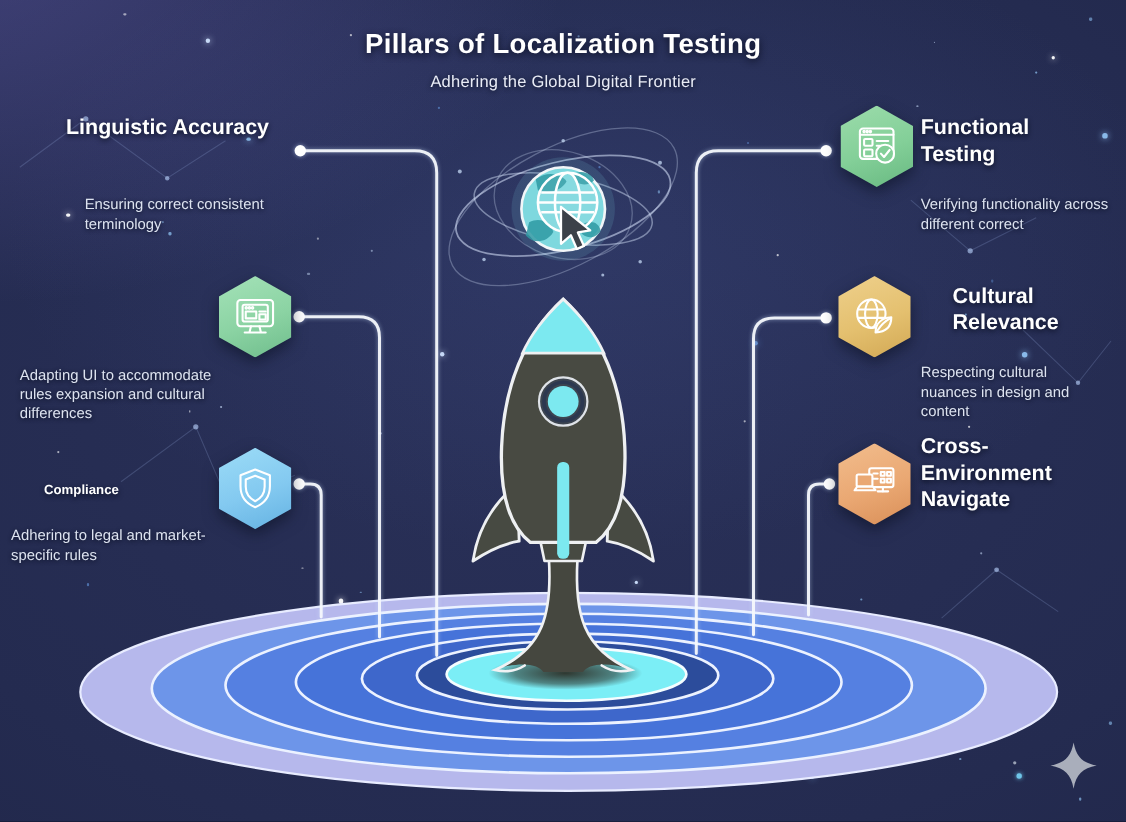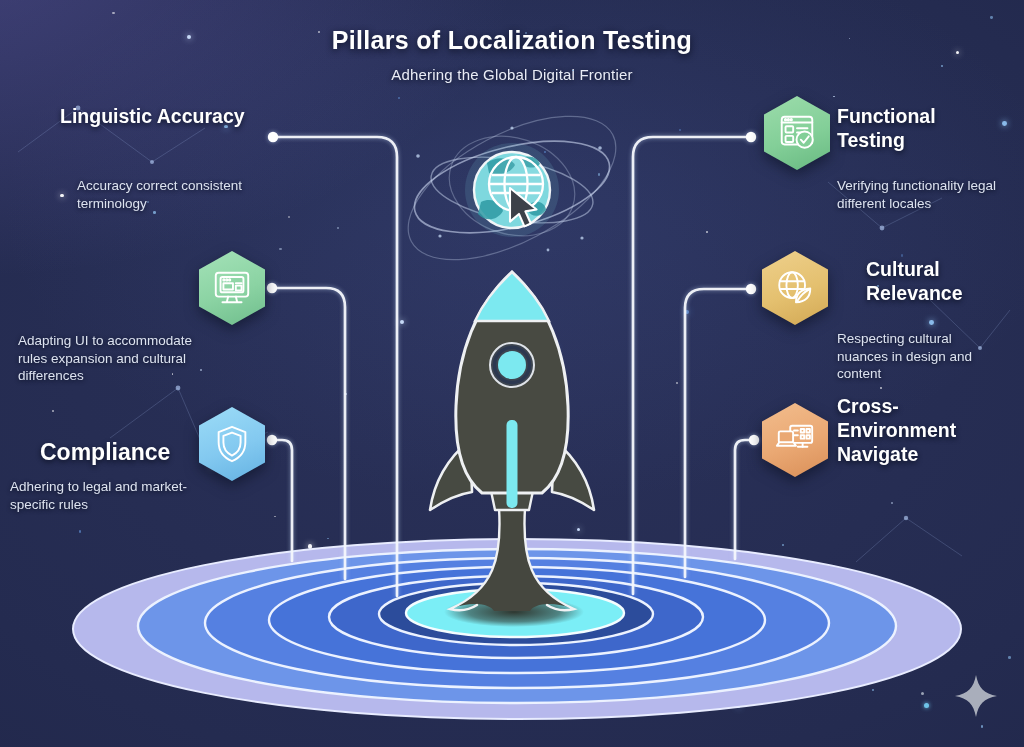--- a/index.html
+++ b/index.html
@@ -34,21 +34,21 @@
   .pillar-desc{
     position:absolute;color:#dde3f0;font-size:13.5px;line-height:1.3;
     text-shadow:0 1px 4px rgba(8,12,28,.8);
   }
   .ta-r{text-align:left}.ta-l{text-align:left}
 
   .l1n{left:60px;top:104px;width:187px;}
   .l1d{left:77px;top:177px;width:175px;}
   .l2n{left:20px;top:288px;width:173px;}
   .l2d{left:18px;top:332px;width:177px;}
-  .l3n{left:40px;top:438px;width:153px;font-size:23px;}
+  .l3n{left:40px;top:438px;width:153px;font-size:12px;}
   .l3d{left:10px;top:478px;width:183px;}
   .r1n{left:837px;top:104px;width:170px;}
   .r1d{left:837px;top:177px;width:172px;}
   .r2n{left:866px;top:257px;width:160px;}
   .r2d{left:837px;top:330px;width:168px;}
   .r3n{left:837px;top:394px;width:145px;}
   .r3d{left:837px;top:479px;width:175px;}
 
   .hex{
     position:absolute;width:66px;height:74px;
@@ -257,29 +257,29 @@
       <circle cx="122" cy="107" r="22" fill="#3d4550" stroke="#dfe3e8" stroke-width="2"></circle>
       <circle cx="122" cy="107" r="17.5" fill="none" stroke="#2c3850" stroke-width="3.4"></circle>
       <circle cx="122" cy="107" r="14" fill="#7ce9f0"></circle>
     </g>
   </svg>
 
   <div class="title">Pillars of Localization Testing</div>
   <div class="subtitle">Adhering the Global Digital Frontier</div>
 
   <div class="pillar-name ta-r l1n z6">Linguistic Accuracy</div>
-  <div class="pillar-desc ta-r l1d z6">Accuracy correct consistent terminology</div>
+  <div class="pillar-desc ta-r l1d z6">Ensuring correct consistent terminology</div>
 
   <div class="pillar-desc ta-r l2d z6">Adapting UI to accommodate rules expansion and cultural differences</div>
 
   <div class="pillar-name ta-r l3n z6">Compliance</div>
   <div class="pillar-desc ta-r l3d z6">Adhering to legal and market-specific rules</div>
 
   <div class="pillar-name ta-l r1n z6">Functional Testing</div>
-  <div class="pillar-desc ta-l r1d z6">Verifying functionality legal different locales</div>
+  <div class="pillar-desc ta-l r1d z6">Verifying functionality across different correct</div>
 
   <div class="pillar-name ta-l r2n z6">Cultural Relevance</div>
   <div class="pillar-desc ta-l r2d z6">Respecting cultural nuances in design and content</div>
 
   <div class="pillar-name ta-l r3n z6">Cross-Environment Navigate</div>
 
   <div class="hex hex-ui z6">
     <div class="shape">
         <svg width="42" height="44" viewBox="0 0 44 44" fill="none" stroke="#ffffff" stroke-width="2" stroke-linecap="round" stroke-linejoin="round">
       <rect x="5" y="6" width="34" height="25" rx="3"></rect>

